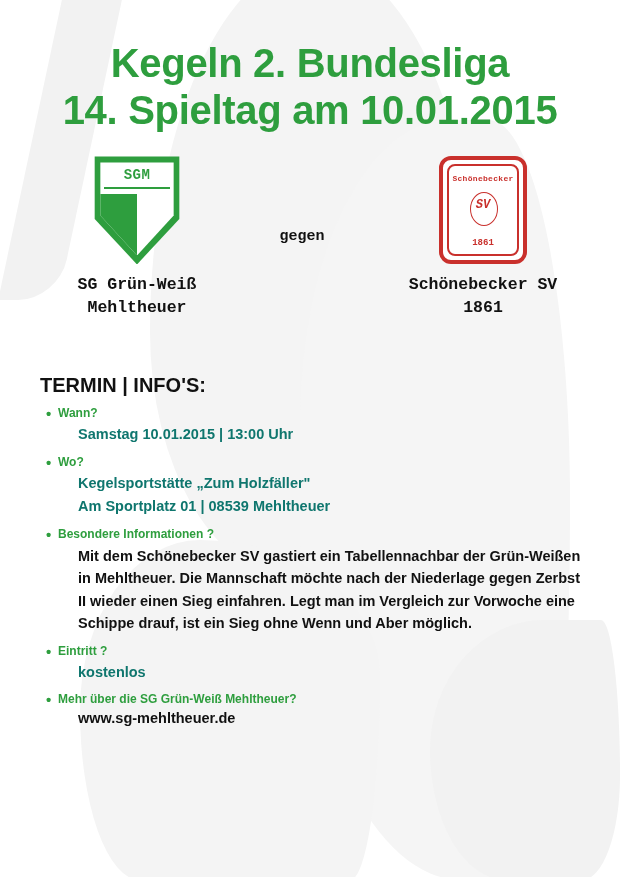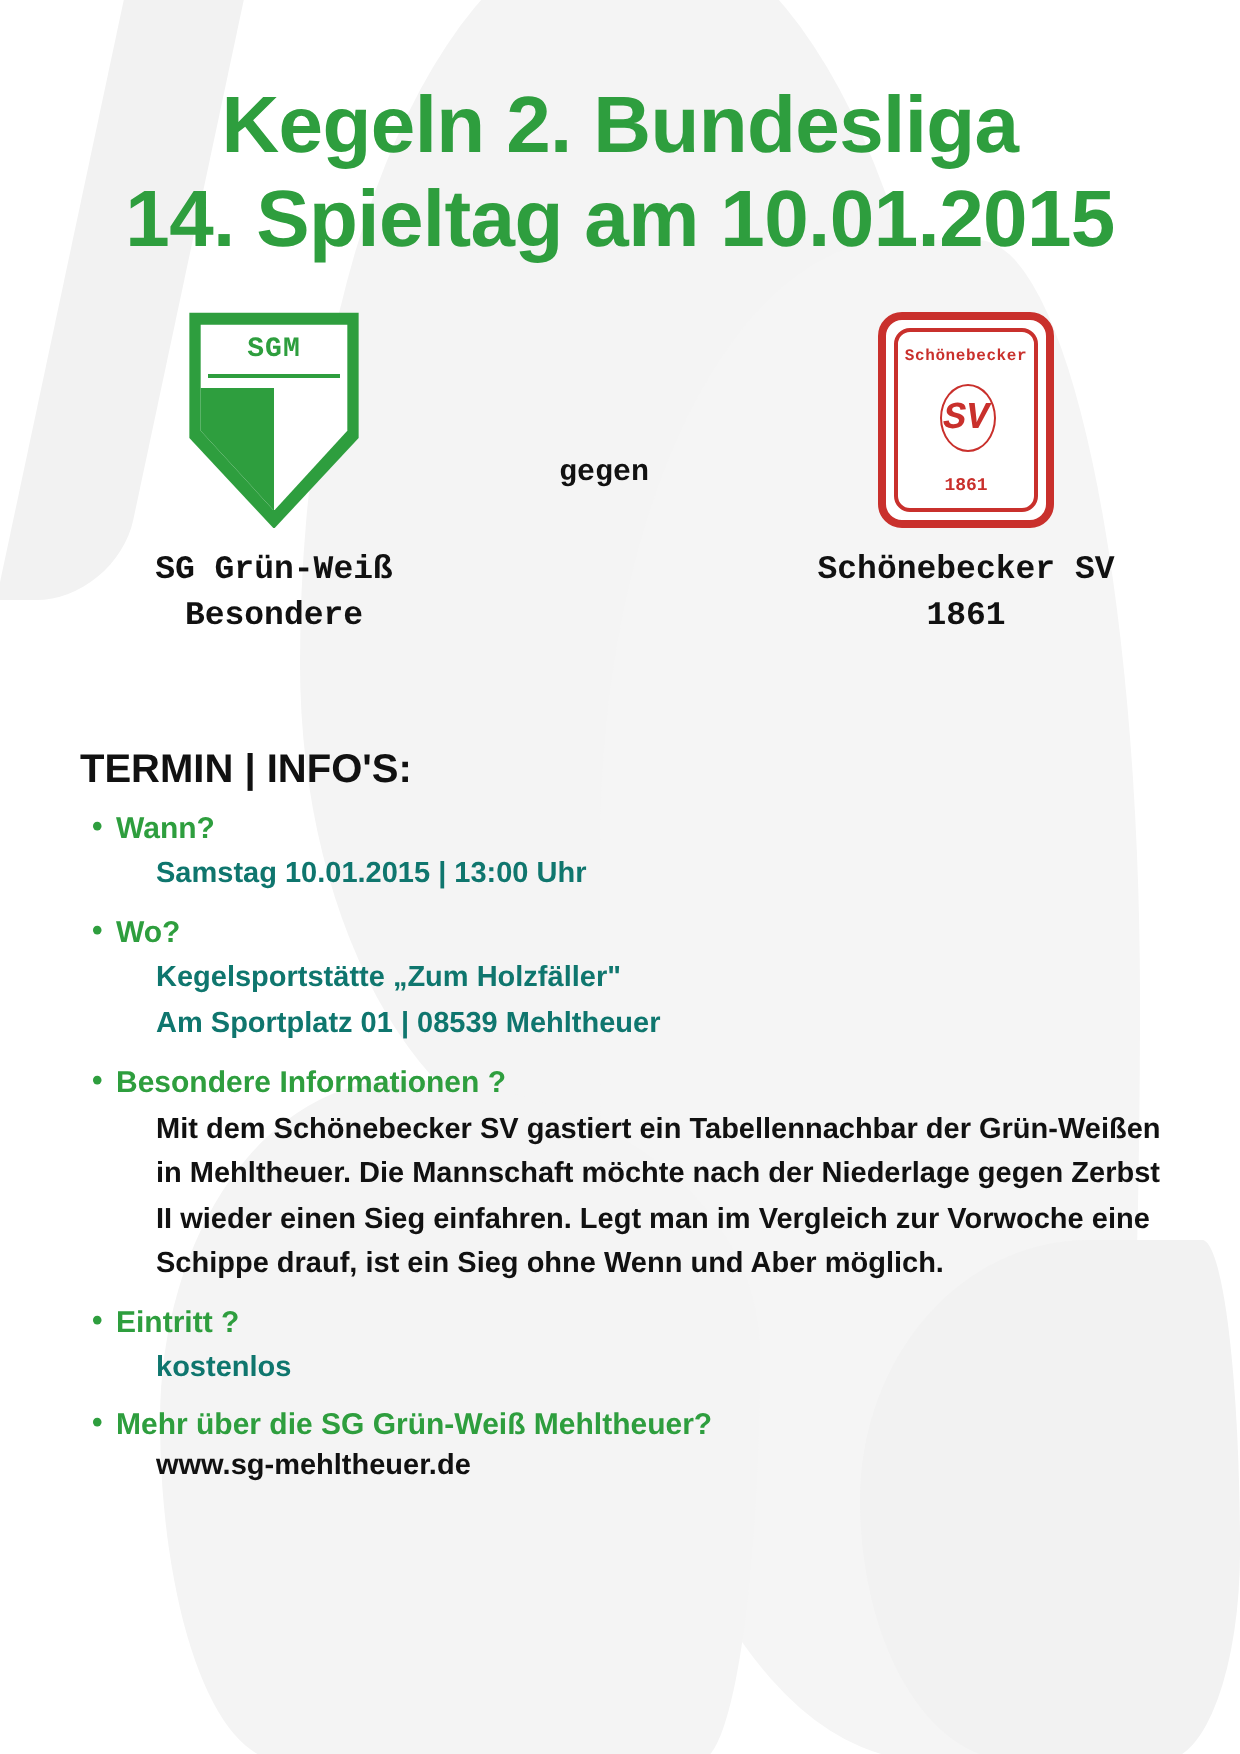--- a/index.html
+++ b/index.html
@@ -177,21 +177,21 @@
     font-size: 8px;
     font-weight: bold;
     color: #c9302c;
     letter-spacing: 0.3px;
   }
   .crest-sb .sv {
     position: absolute;
     left: 0; right: 0;
     top: 42px;
     text-align: center;
-    font-size: 19px;
+    font-size: 12px;
     font-weight: bold;
     font-style: italic;
     color: #c9302c;
   }
   .crest-sb .year {
     position: absolute;
     left: 0; right: 0;
     bottom: 16px;
     text-align: center;
     font-size: 9px;
@@ -216,21 +216,21 @@
   }
   .info-head {
     font-size: 20px;
     font-weight: bold;
     margin-bottom: 8px;
   }
   .item { margin-bottom: 2px; }
   .q {
     color: #2e9e3e;
     font-weight: bold;
-    font-size: 15px;
+    font-size: 12px;
     margin: 9px 0 4px 18px;
     position: relative;
   }
   .q::before {
     content: "•";
     position: absolute;
     left: -12px;
     top: -1px;
     color: #2e9e3e;
     font-size: 15px;
@@ -279,21 +279,21 @@
       <div class="team team-left">
         <div class="crest-gw">
           <div class="shield"></div>
           <div class="shield-inner"></div>
           <div class="green-half"></div>
           <div class="sgm">SGM</div>
           <div class="bar"></div>
         </div>
         <div class="team-name">
           <span>SG Grün-Weiß</span><br>
-          <span>Besondere</span>
+          <span>Mehltheuer</span>
         </div>
       </div>
 
       <div class="versus">gegen</div>
 
       <div class="team team-right">
         <div class="crest-sb">
           <div class="outer"></div>
           <div class="inner"></div>
           <div class="ball"></div>

